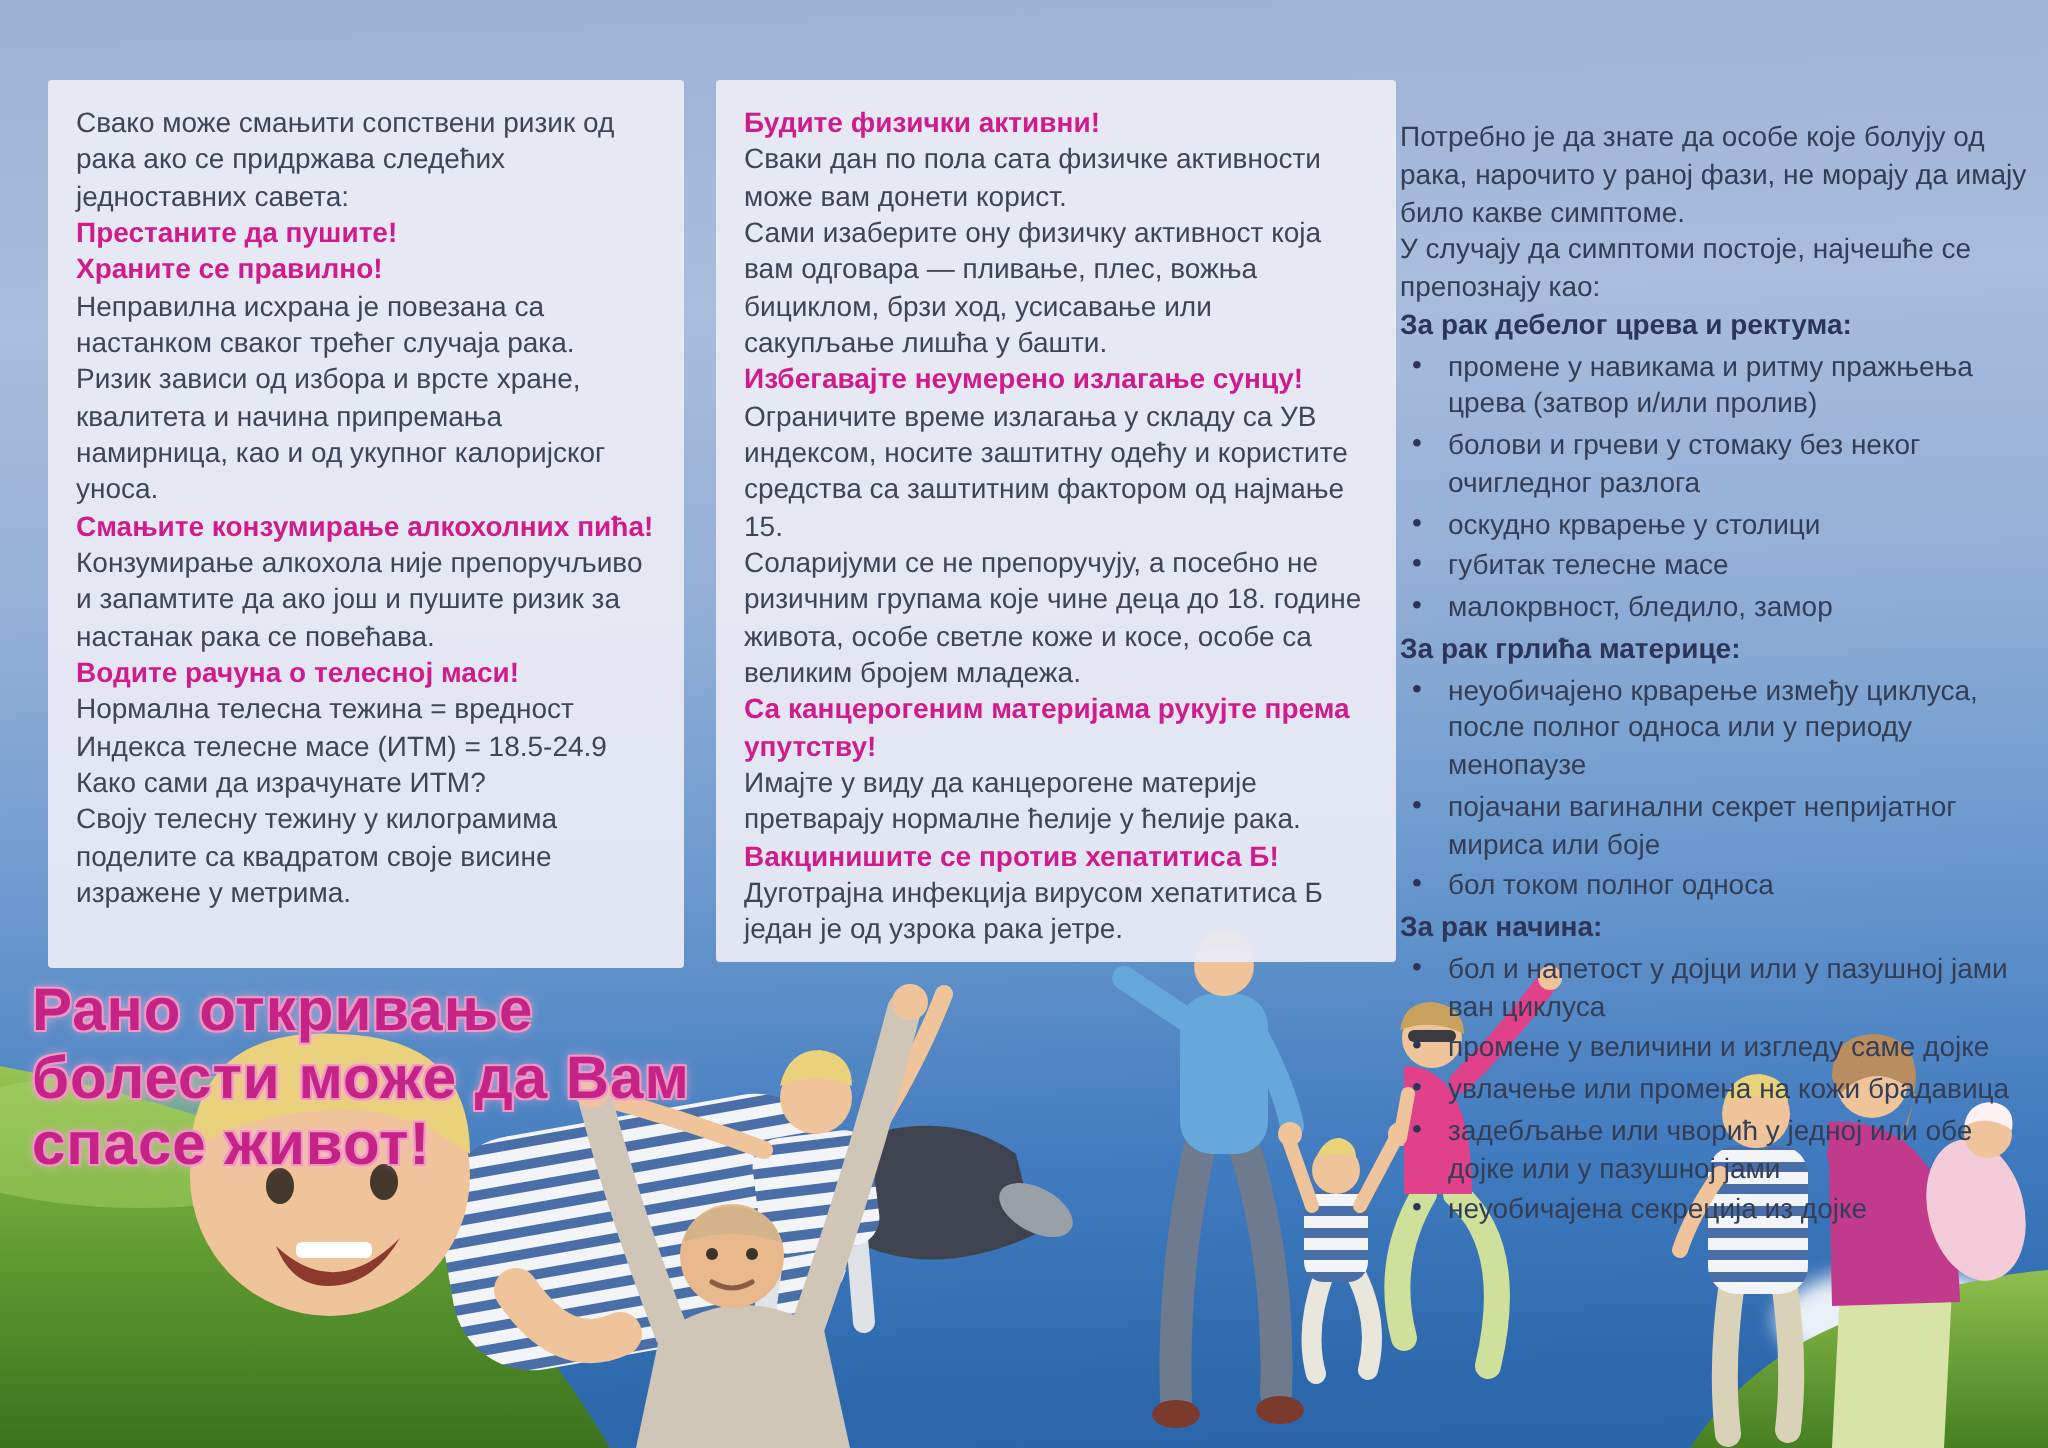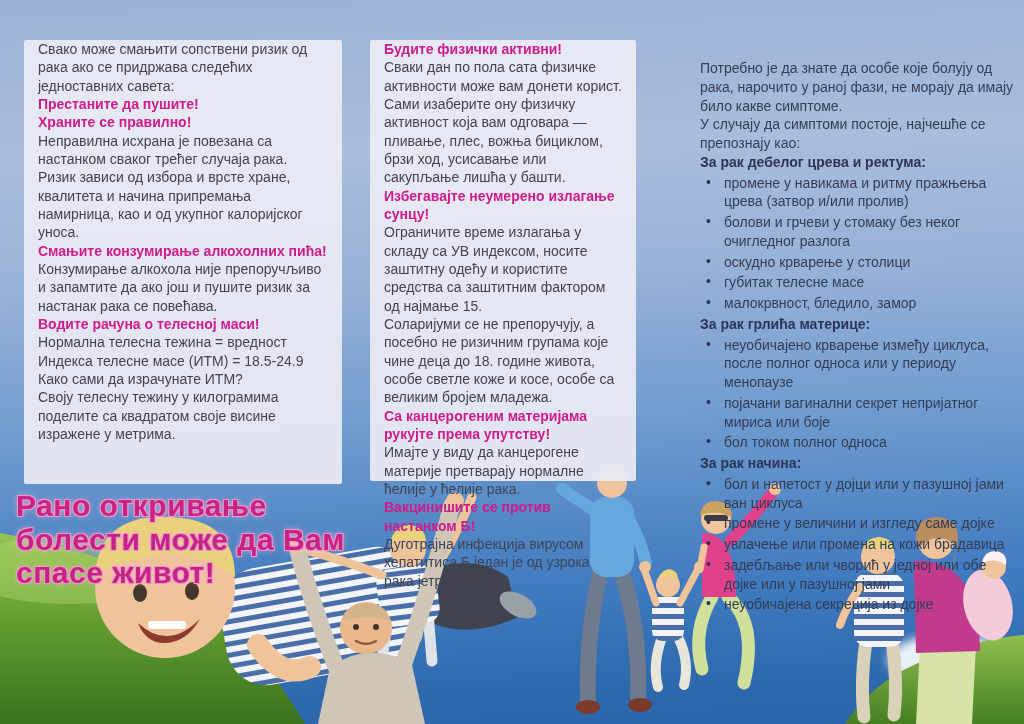--- a/index.html
+++ b/index.html
@@ -1,22 +1,22 @@
 <!DOCTYPE html>
 <html><head>
 <meta charset="utf-8">
 <style>
   html,body{margin:0;padding:0;}
   body{font-family:"Liberation Sans","DejaVu Sans",sans-serif;}
   .stage{position:relative;width:1024px;height:724px;overflow:hidden;
     background:linear-gradient(178deg,#9cb2d5 0%,#a9bddc 22%,#96b0d7 40%,#6f9ccf 58%,#407abf 80%,#2d68ad 94%,#2b66ab 100%);}
   .panel{position:absolute;background:rgba(234,235,244,0.94);border-radius:2px;
-    color:#3f4456;font-size:14px;line-height:1.31;padding:0 14px;box-sizing:border-box;}
+    color:#3f4456;font-size:14px;line-height:1.31;padding:12px 14px;box-sizing:border-box;}
   #panel1{left:24px;top:40px;width:318px;height:444px;}
-  #panel2{left:358px;top:40px;width:266px;height:441px;margin-left:12px;}
+  #panel2{left:358px;top:40px;width:340px;height:441px;}
   .col3{position:absolute;left:700px;top:36px;width:318px;color:#333d55;font-size:14px;line-height:1.34;margin-top:23px;}
   .pink-h{color:#cf1b8c;font-weight:bold;margin:13px 0 1px 0;}
   .first{margin-top:0;}
   .panel p{margin:0;}
   .gap{margin-top:12px;}
   .dark-h{font-weight:bold;color:#2c3558;margin:14px 0 2px 0;}
   .col3 p{margin:0;}
   ul.bullets{list-style:none;margin:2px 0 0 0;padding:0;}
   ul.bullets li{position:relative;padding-left:24px;margin:0 0 2px 0;}
   ul.bullets li::before{content:"•";position:absolute;left:6px;top:-1px;color:#2c3558;}
@@ -164,21 +164,21 @@
     <p>Сваки дан по пола сата физичке активности  може вам донети корист.</p>
     <p class="gap">Сами изаберите ону физичку активност која вам одговара — пливање, плес, вожња бициклом, брзи ход, усисавање или сакупљање лишћа у башти.</p>
 
     <p class="pink-h">Избегавајте неумерено излагање сунцу!</p>
     <p>Ограничите  време излагања у складу са УВ индексом, носите  заштитну одећу и користите средства са заштитним фактором од најмање 15.</p>
     <p class="gap">Соларијуми се  не препоручују, а посебно не ризичним групама које чине деца до 18. године живота, особе светле коже и косе, особе са великим бројем младежа.</p>
 
     <p class="pink-h">Са канцерогеним материјама рукујте према упутству!</p>
     <p>Имајте у виду да канцерогене материје претварају нормалне ћелије у ћелије рака.</p>
 
-    <p class="pink-h">Вакцинишите се против настанком Б!</p>
+    <p class="pink-h">Вакцинишите се против хепатитиса Б!</p>
     <p>Дуготрајна инфекција вирусом хепатитиса Б један је од узрока рака јетре.</p>
   </div>
 
   <div class="col3">
     <p>Потребно је да знате да особе које болују од рака, нарочито у раној фази, не морају да имају било какве симптоме.</p>
     <p>У случају да симптоми постоје, најчешће се препознају као:</p>
 
     <p class="dark-h">За рак дебелог црева и ректума:</p>
     <ul class="bullets">
       <li>промене у навикама и ритму пражњења црева (затвор и/или пролив)</li>

